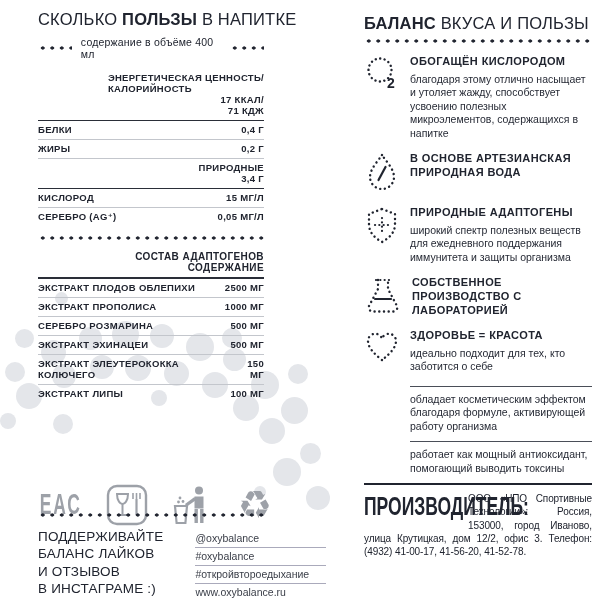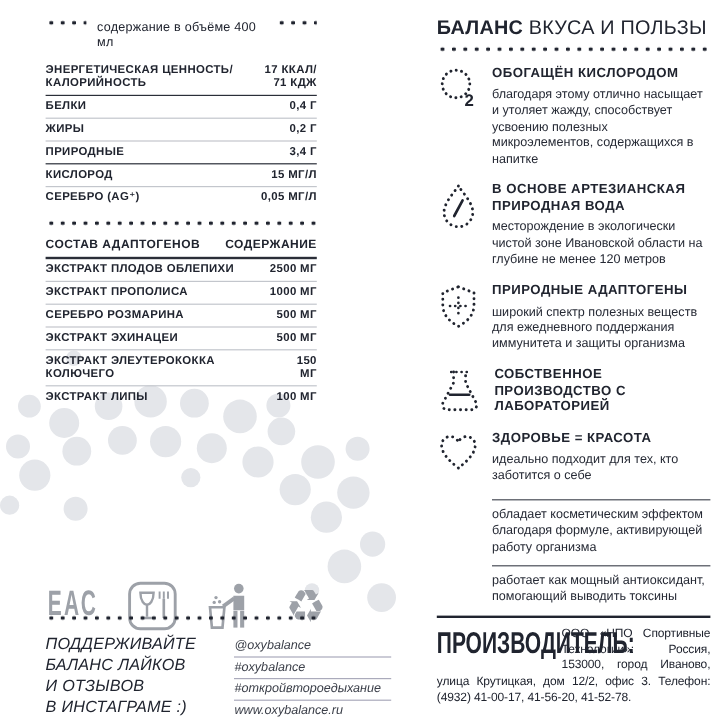--- a/index.html
+++ b/index.html
@@ -19,48 +19,48 @@
            background-size:9.5px 4px;background-repeat:repeat-x;background-position:left center;}
   .dots4{display:inline-block;width:36px;height:4px;
          background-image:radial-gradient(circle,var(--ink) 1.5px,transparent 1.7px);
          background-size:9.5px 4px;background-repeat:repeat-x;background-position:left center;}
   .pre{white-space:pre-line;}
   b,.b{font-weight:700;}
 
   
   .lc{position:absolute;left:38px;top:10px;width:226px;}
   .title{font-size:16.5px;font-weight:400;letter-spacing:.2px;color:var(--ink);white-space:nowrap;}
-  .subtitle-row{display:flex;gap:9px;margin-top:7px;}
+  .subtitle-row{display:flex;align-items:center;gap:9px;margin-top:7px;}
   .subtitle{font-size:10.5px;font-weight:500;letter-spacing:.2px;}
 
   .table{margin-top:9px;}
   .trow{display:flex;justify-content:space-between;align-items:flex-end;
         padding:3px 0 4px 0;border-bottom:1px solid var(--thin);}
   .trow .tl{font-size:9.5px;font-weight:700;letter-spacing:.3px;}
   .trow .tv{font-size:9.5px;font-weight:600;text-align:right;letter-spacing:.3px;}
-  .trow.hline{border-bottom:1.6px solid var(--dark);}
+  .trow.hline{border-bottom:1.6px solid var(--dark);flex-direction:column;}
   .trow.noline{border-bottom:none;}
   .thead{display:flex;justify-content:space-between;align-items:flex-end;
-         padding:2px 0 4px 0;border-bottom:2px solid var(--dark);}
+         padding:2px 0 4px 0;border-bottom:2px solid var(--dark);flex-direction:column;}
   .thead span{font-size:10px;font-weight:700;letter-spacing:.4px;}
   .sep1{margin:10px 0 2px 0;}
 
   
   .bubble{position:absolute;border-radius:50%;background:var(--bubble);}
 
   
   .cert-row{position:absolute;left:38px;top:482px;width:234px;display:flex;
             justify-content:space-between;align-items:center;height:46px;}
   .eac{font-weight:700;font-size:19px;color:var(--gray);letter-spacing:2px;
        transform:scaleY(1.55) scaleX(.92);transform-origin:center;}
   .recycle{font-family:"DejaVu Sans",sans-serif;font-size:38px;line-height:38px;color:var(--gray);}
 
   .sep2{position:absolute;left:38px;top:513px;width:226px;}
 
-  .social{position:absolute;left:38px;top:528px;width:288px;display:flex;gap:21px;font-style:italic;}
+  .social{position:absolute;left:38px;top:528px;width:288px;display:flex;gap:21px;}
   .social .msg{font-size:13.5px;line-height:1.28;letter-spacing:.2px;color:var(--ink);width:140px;}
   .social .links{list-style:none;width:134px;padding-top:2px;}
   .social .links li{font-size:10.5px;color:#3a3e48;padding:2px 0 3px 0;border-bottom:1px solid #aab;}
   .social .links li:last-child{border-bottom:none;}
 
   
   .rc{position:absolute;left:364px;top:14px;width:228px;}
   .rc .dotline{margin-top:6px;}
   .sections{margin-top:12px;}
   .section{display:flex;gap:10px;margin-bottom:12px;}
@@ -109,20 +109,21 @@
       <div class="bubble" style="left: 259px; top: 418px; width: 26px; height: 26px;"></div>
       <div class="bubble" style="left: 53px; top: 414px; width: 20px; height: 20px;"></div>
       <div class="bubble" style="left: 0px; top: 413px; width: 16px; height: 16px;"></div>
       <div class="bubble" style="left: 299.5px; top: 442.5px; width: 21px; height: 21px;"></div>
       <div class="bubble" style="left: 273px; top: 458px; width: 28px; height: 28px;"></div>
       <div class="bubble" style="left: 306px; top: 486px; width: 24px; height: 24px;"></div>
       <div class="bubble" style="left: 254px; top: 486px; width: 12px; height: 12px;"></div>
     </div>
 
   <section class="lc">
+    <h1 class="title"><span>СКОЛЬКО </span><b>ПОЛЬЗЫ</b><span> В НАПИТКЕ</span></h1>
 
     <div class="subtitle-row">
       <span class="dots4"></span>
       <span class="subtitle">содержание в объёме 400 мл</span>
       <span class="dots4"></span>
     </div>
 
     <div class="table">
       <div class="trow hline">
         <span class="tl pre">ЭНЕРГЕТИЧЕСКАЯ ЦЕННОСТЬ/
@@ -251,21 +252,20 @@
 
       <div class="section">
         <div class="icon-cell">
           <svg width="36" height="42" viewBox="0 0 36 42">
             <path d="M18 3 C14 9 6 17 6 25 a12 12 0 0 0 24 0 C30 17 22 9 18 3 Z" fill="none" stroke="#20242f" stroke-width="2.4" stroke-linecap="round" stroke-dasharray="0.1 4.6"></path>
             <line x1="14.5" y1="28" x2="21.5" y2="15" stroke="#20242f" stroke-width="2.2" stroke-linecap="round"></line>
           </svg>
         </div>
         <div class="sec-body">
           <div class="sec-h">В ОСНОВЕ АРТЕЗИАНСКАЯ ПРИРОДНАЯ ВОДА</div>
-          <div class="sec-p">месторождение в экологически чистой зоне Ивановской области на глубине не менее 120 метров</div>
         </div>
       </div>
 
       <div class="section">
         <div class="icon-cell">
           <svg width="36" height="40" viewBox="0 0 36 40">
             <path d="M18 3 L31 8 v10 c0 9-6 14-13 18 C11 32 5 27 5 18 V8 Z" fill="none" stroke="#20242f" stroke-width="2.4" stroke-linecap="round" stroke-dasharray="0.1 4.6"></path>
             <line x1="18" y1="12" x2="18" y2="26" stroke="#20242f" stroke-width="2.2" stroke-linecap="round" stroke-dasharray="0.1 4.2"></line>
             <line x1="11" y1="19" x2="25" y2="19" stroke="#20242f" stroke-width="2.2" stroke-linecap="round" stroke-dasharray="0.1 4.2"></line>
           </svg>

